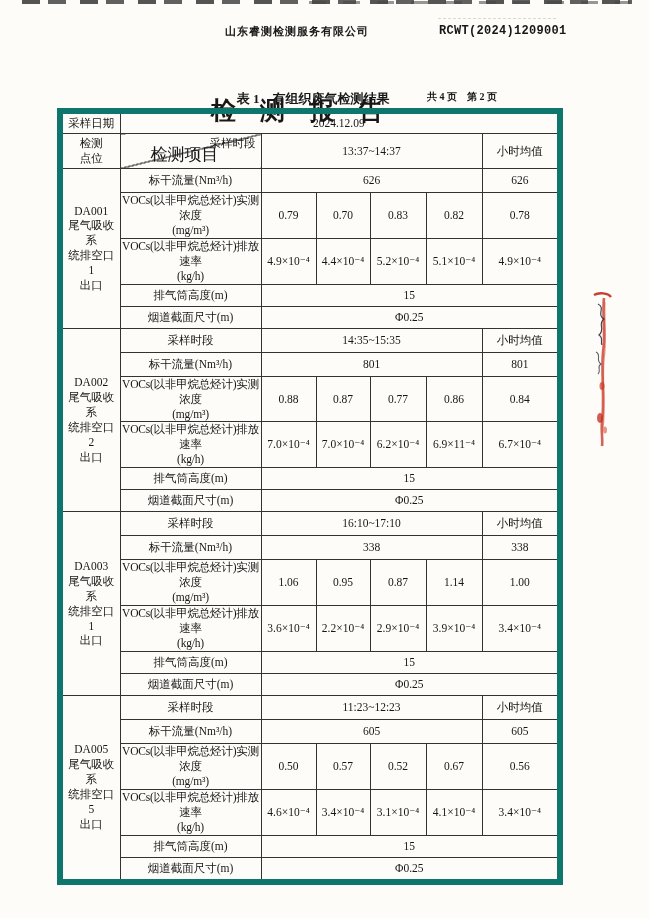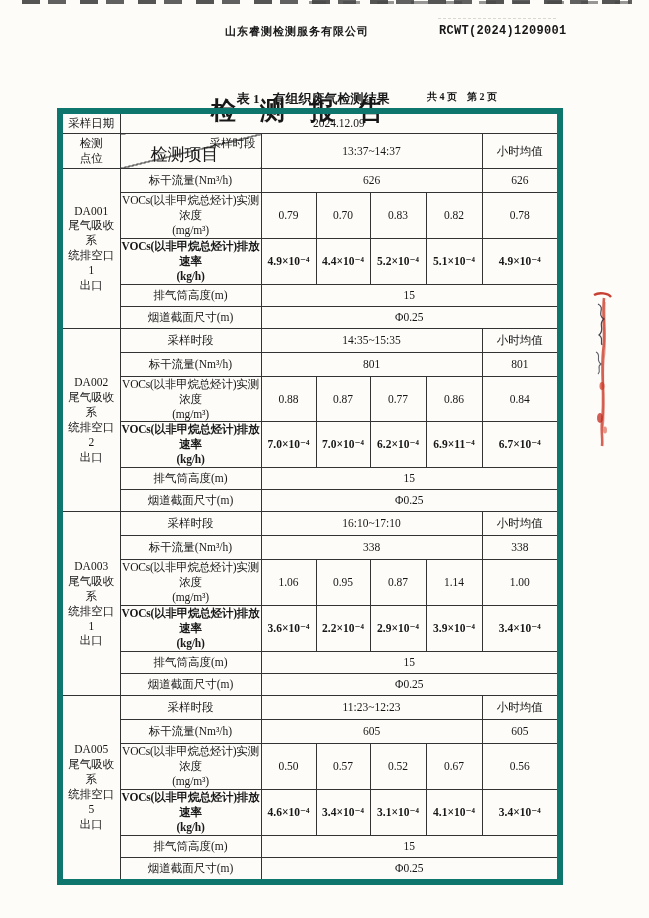--- a/index.html
+++ b/index.html
@@ -45,21 +45,21 @@
     padding:0 1px;overflow:hidden;
   }
   .pre{white-space:pre-line;}
   .lbl-sm{font-size:10.3px;line-height:1.35;letter-spacing:-0.2px;margin-left:16px;}
   .point-cell{font-size:11.5px;line-height:1.55;}
   .val{font-size:11.5px;}
   .r-date td{height:19px;}
   .r-head td{height:34px;}
   .r-flow td{height:23px;}
   .r-conc td{height:36px;}
-  .r-rate td{height:36px;font-weight:bold;}
+  .r-rate td{height:36px;}
   .r-h td{height:21px;}
   .r-duct td{height:21px;}
   
   td.diag{
     position:relative;padding:0;
     background:linear-gradient(to bottom right,transparent calc(50% - 0.6px),#333 calc(50% - 0.6px),#333 calc(50% + 0.6px),transparent calc(50% + 0.6px));
   }
   td.diag .tr{position:absolute;top:2px;right:5px;font-size:11.5px;}
   td.diag .bl{position:absolute;bottom:2px;left:5px;font-size:17px;margin-left:25px;}
 </style>

